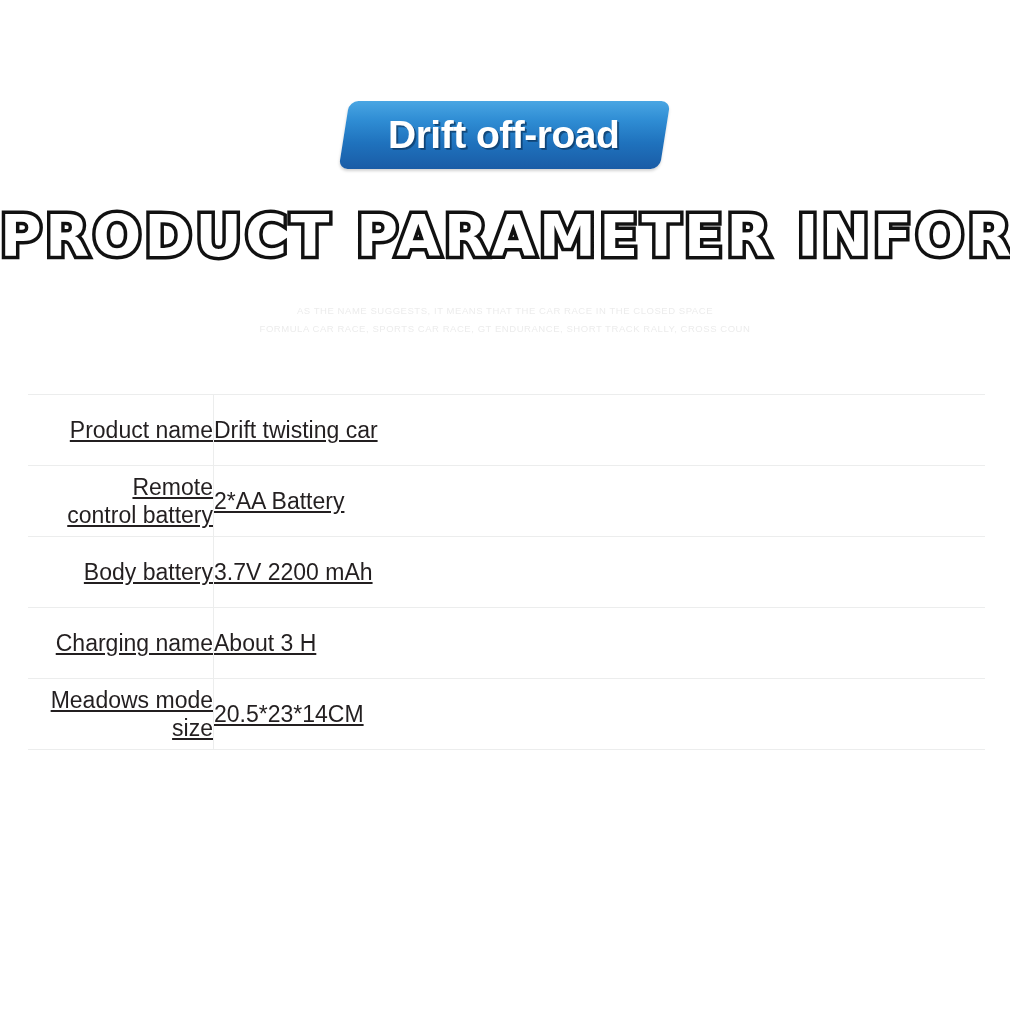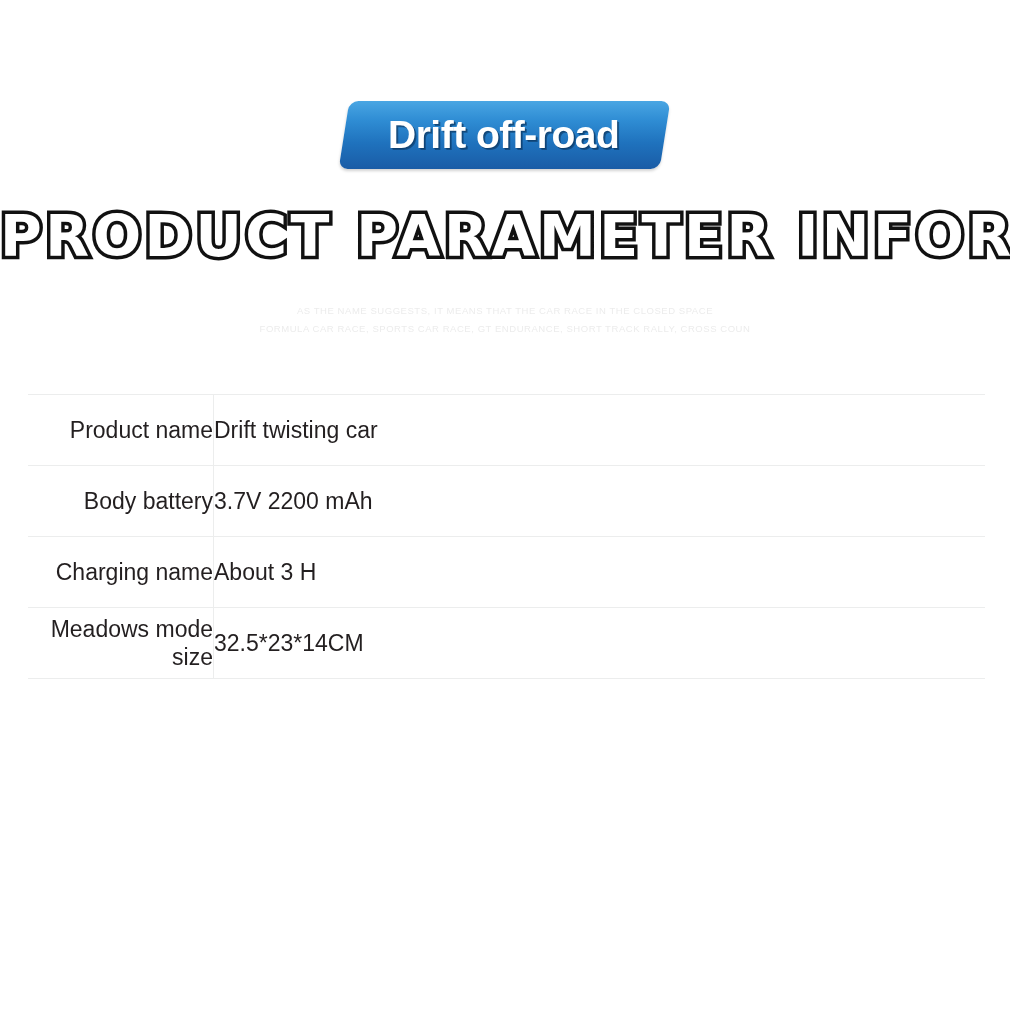--- a/index.html
+++ b/index.html
@@ -89,21 +89,21 @@
 
   
   #spec-table {
     position: absolute;
     left: 28px;
     top: 394px;
     width: 957px;
     border-collapse: collapse;
     table-layout: fixed;
   }
-  #spec-table tr { border-bottom: 1.5px solid #eceded; }
+  #spec-table tr { border-bottom: 1.5px solid #eceded; text-decoration: underline; }
   #spec-table tr:first-child { border-top: 1.5px solid #eceded; }
   #spec-table td {
     padding: 0;
     vertical-align: middle;
     font-size: 23px;
     color: #231f20;
     height: 70px;
   }
   td.label-cell {
     width: 185px;
@@ -134,25 +134,32 @@
   <span class="line">FORMULA CAR RACE, SPORTS CAR RACE, GT ENDURANCE, SHORT TRACK RALLY, CROSS COUN</span>
 </div>
 
 <table id="spec-table">
   <tbody>
     <tr>
       <td class="label-cell">Product name</td>
       <td class="value-cell">Drift twisting car</td>
     </tr>
     <tr>
+      <td class="label-cell">
+        <span>Remote</span><br>
+        <span>control battery</span>
+      </td>
+      <td class="value-cell">2*AA Battery</td>
+    </tr>
+    <tr>
       <td class="label-cell">Body battery</td>
       <td class="value-cell">3.7V 2200 mAh</td>
     </tr>
     <tr>
       <td class="label-cell">Charging name</td>
       <td class="value-cell">About 3 H</td>
     </tr>
     <tr>
       <td class="label-cell">Meadows mode size</td>
-      <td class="value-cell">32.5*23*14CM</td>
+      <td class="value-cell">20.5*23*14CM</td>
     </tr>
   </tbody>
 </table>
 
 </body></html>

